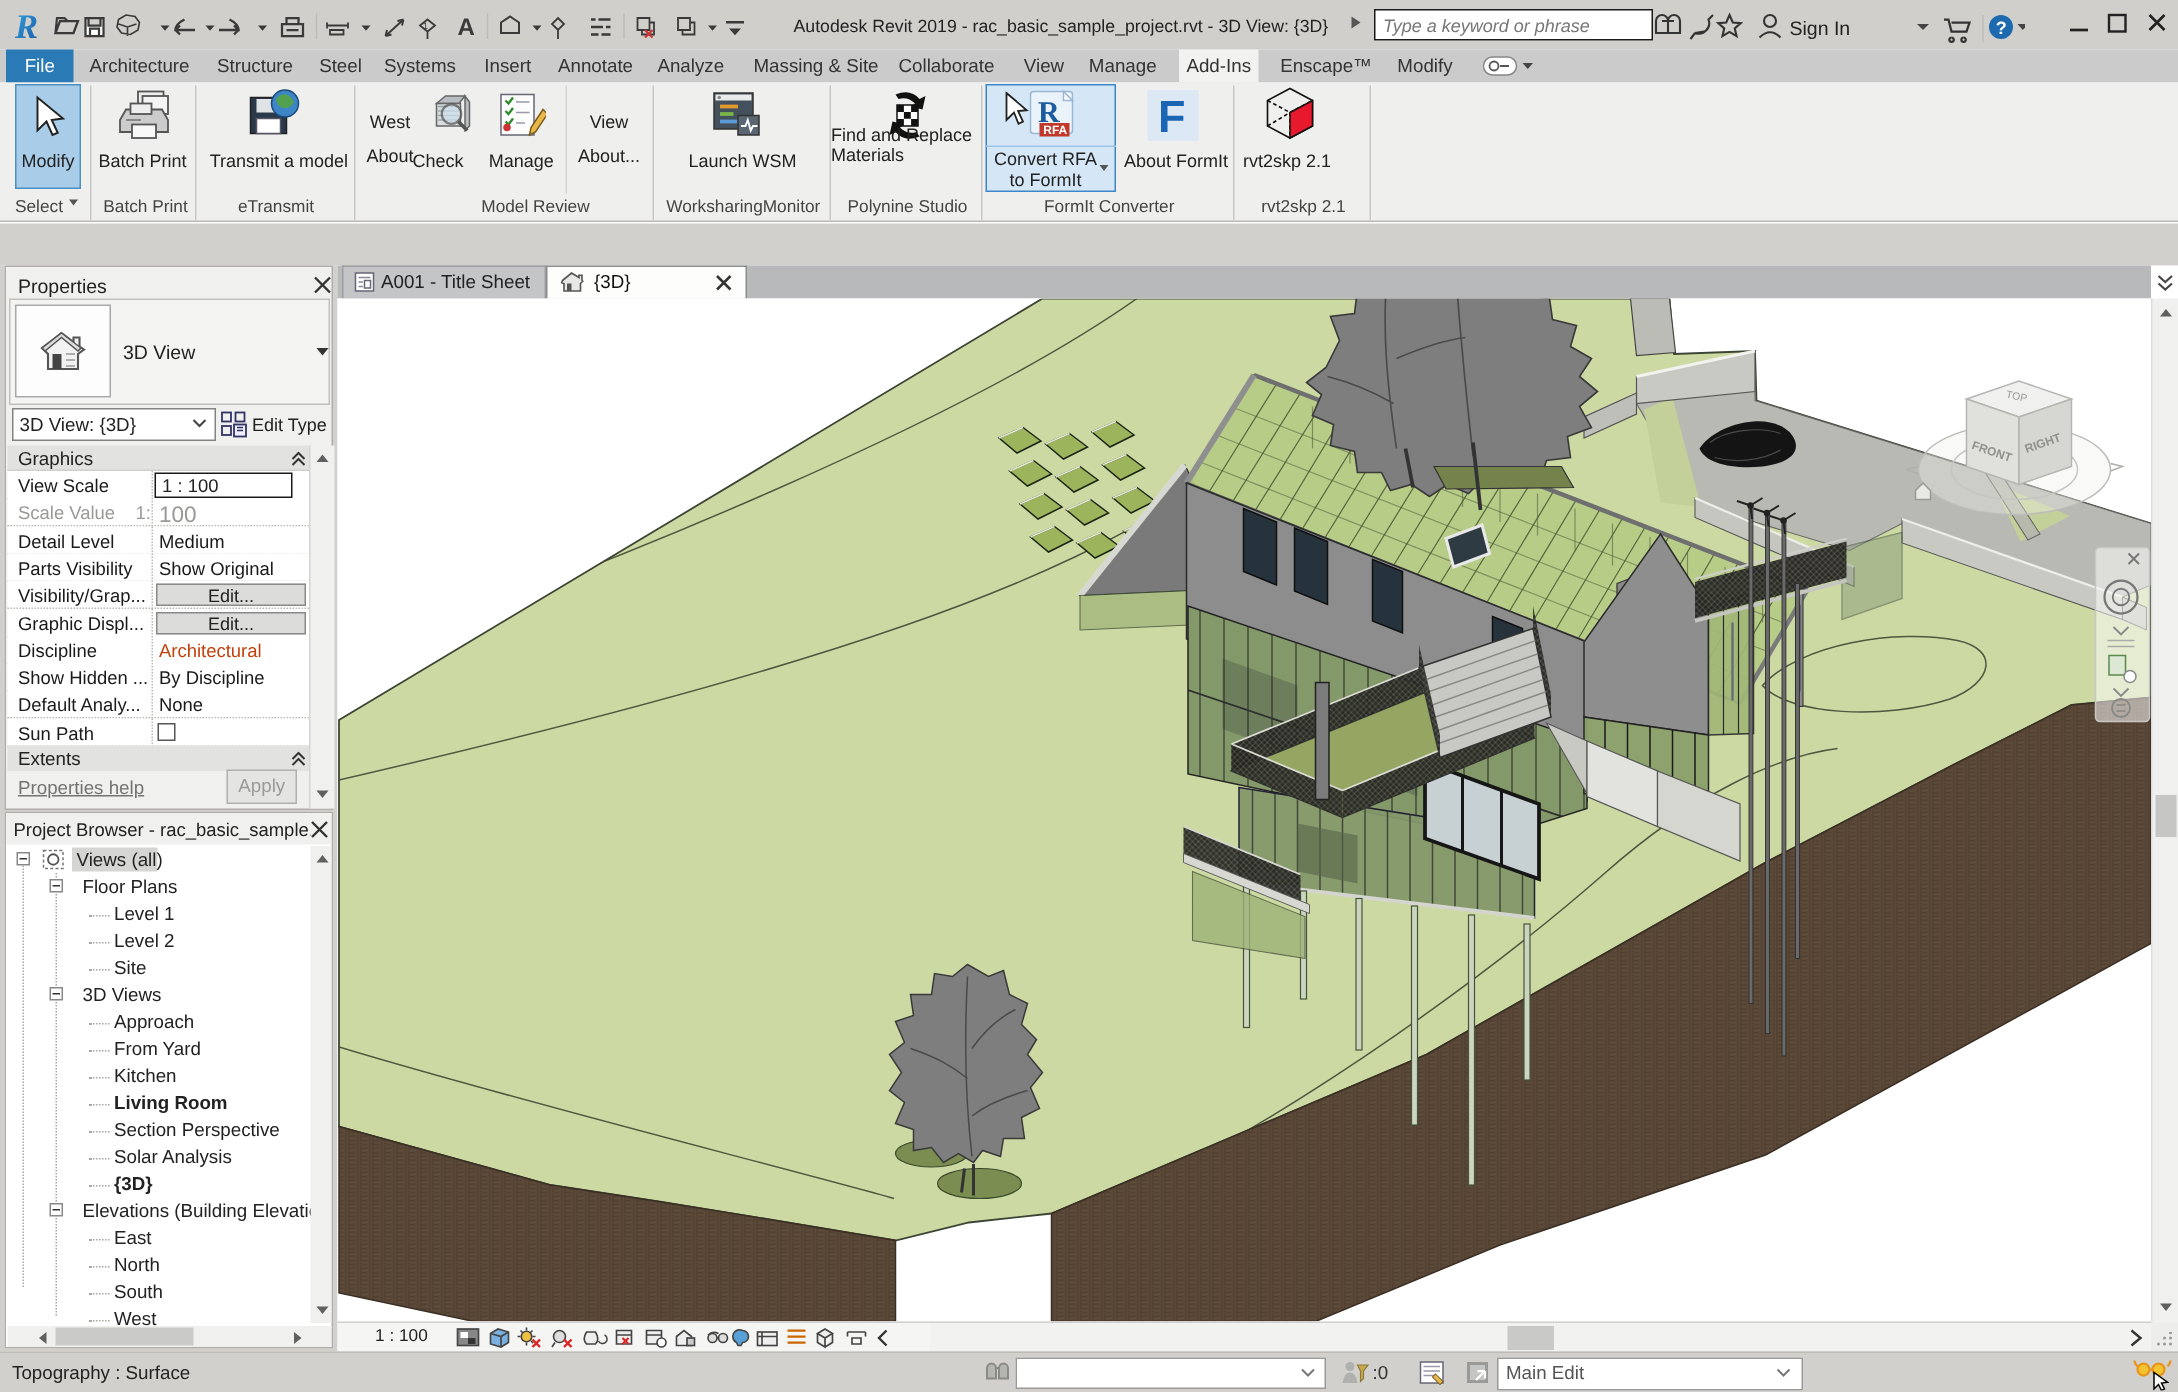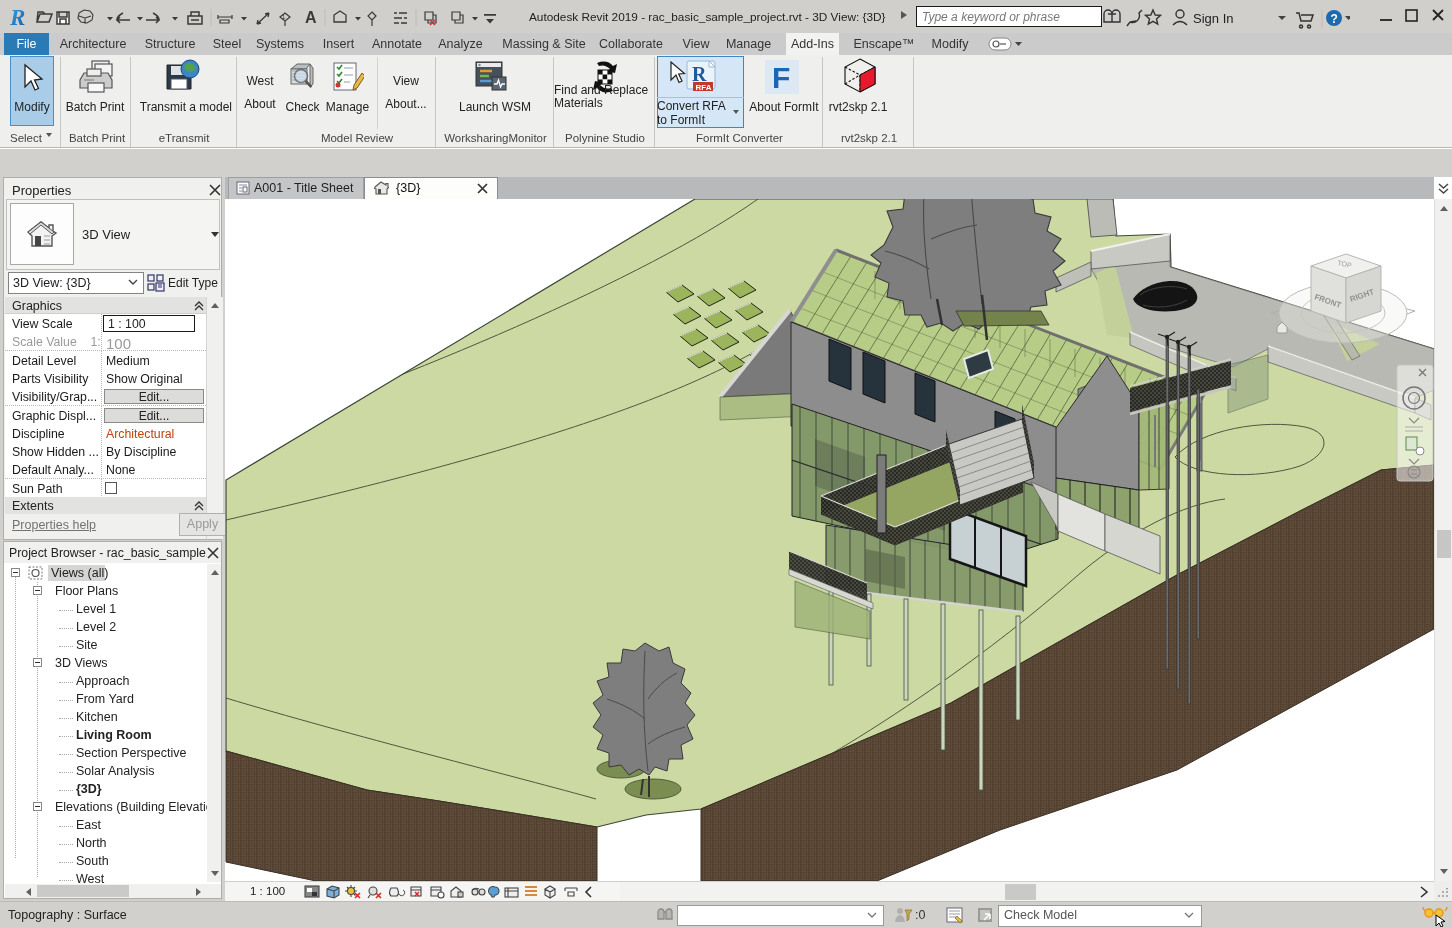--- a/index.html
+++ b/index.html
@@ -132,21 +132,21 @@
 <div class="abs seg" style="left:132px;top:45px;width:100px;text-align:right;font-size:12px">Transmit a model</div>
 <div class="abs seg" style="left:236px;top:19px;width:48px;text-align:center;font-size:12px">West</div>
 <div class="abs seg" style="left:236px;top:42px;width:48px;text-align:center;font-size:12px">About</div>
 <svg class="abs" style="left:288px;top:6px" width="28" height="32" viewBox="0 0 28 32">
       <path d="M3 8 l6 -5 h13 l-4 5 z M22 3 l3 4 v16 l-3 3 z" fill="#b9bec2" stroke="#666"></path>
       <rect x="3" y="8" width="16" height="15" fill="#d9dde0" stroke="#666"></rect>
       <path d="M4 10 h14 M4 13 h14 M4 16 h14 M4 19 h14" stroke="#9aa"></path>
       <circle cx="13" cy="15" r="6.5" fill="#cfe0ee" opacity=".7" stroke="#555" stroke-width="1.5"></circle>
       <path d="M17.5 20 l6 6" stroke="#555" stroke-width="2.5"></path>
     </svg>
-<div class="abs seg" style="left:275px;top:45px;width:55px;text-align:center;font-size:12px">Check</div>
+<div class="abs seg" style="left:275px;top:45px;width:55px;text-align:left;font-size:12px">Check</div>
 <svg class="abs" style="left:332px;top:6px" width="32" height="32" viewBox="0 0 32 32">
       <rect x="2" y="2" width="22" height="27" fill="#fdfdfd" stroke="#667"></rect>
       <path d="M5 6 l2 2 3 -4 M5 13 l2 2 3 -4 M5 20 l2 2 3 -4" stroke="#2d8a2d" stroke-width="1.6" fill="none"></path>
       <path d="M12 7 h9 M12 14 h9 M12 21 h6" stroke="#99a"></path>
       <circle cx="6" cy="24" r="2.5" fill="#c33"></circle>
       <path d="M30 12 l-8 12 -1 5 4 -2 8 -12 z" fill="#e8b84b" stroke="#7a5a1a"></path>
     </svg>
 <div class="abs seg" style="left:320px;top:45px;width:55px;text-align:center;font-size:12px">Manage</div>
 <div class="abs seg" style="left:378px;top:19px;width:56px;text-align:center;font-size:12px">View</div>
 <div class="abs seg" style="left:378px;top:42px;width:56px;text-align:center;font-size:12px">About...</div>
@@ -173,21 +173,21 @@
 <svg class="abs" style="left:685px;top:4px" width="34" height="36" viewBox="0 0 34 36">
       <rect x="2" y="2" width="28" height="28" rx="2" fill="#eaf2fa" stroke="#9ab8d4"></rect>
       <text x="7" y="22" font-size="20" font-weight="bold" fill="#1c5c9e" font-family="Liberation Serif,serif">R</text>
       <rect x="8" y="23" width="20" height="9" fill="#c0392b"></rect>
       <text x="10.5" y="30.5" font-size="8" font-weight="bold" fill="#fff">RFA</text>
       <path d="M24 2 l6 6 h-6 z" fill="#fff" stroke="#9ab8d4"></path>
     </svg>
 <svg class="abs" style="left:668px;top:6px" width="18" height="26" viewBox="0 0 18 26">
       <path d="M3 1 L3 19 L8 14 L11 21.5 L14 20 L10.7 13 L16.5 12.5 Z" fill="#fff" stroke="#222" stroke-width="1.2"></path>
     </svg>
-<div class="abs seg" style="left:657px;top:45px;width:80px;font-size:12px;line-height:13.5px">Convert RFA<br>to FormIt</div>
+<div class="abs seg" style="left:657px;top:45px;width:80px;text-align:center;font-size:12px;line-height:13.5px">Convert RFA<br>to FormIt</div>
 <div class="abs" style="left:733px;top:55px;width:0;height:0;border-top:4px solid #555;border-left:3.5px solid transparent;border-right:3.5px solid transparent"></div>
 <svg class="abs" style="left:764px;top:4px" width="36" height="36" viewBox="0 0 36 36">
       <rect x="1" y="1" width="34" height="34" fill="#dce9f5"></rect>
       <text x="8" y="29" font-size="30" font-weight="bold" fill="#1b65b5" font-family="Liberation Sans,sans-serif">F</text>
     </svg>
 <div class="abs seg" style="left:745px;top:45px;width:78px;text-align:center;font-size:12px">About FormIt</div>
 <svg class="abs" style="left:842px;top:2px" width="36" height="38" viewBox="0 0 36 38">
       <g stroke="#111" fill="none" stroke-width="1.1">
         <path d="M18 2 L33 10 L33 27 L18 35 L3 27 L3 10 Z"></path>
         <path d="M3 10 L18 18 L33 10 M18 18 L18 35" stroke-dasharray="2.5 1.8"></path>
@@ -301,21 +301,21 @@
 <div class="abs" style="left:1px;top:301px;width:201px;height:19px;background:#fff;border-bottom:1px dotted #b8b8b4"></div>
 <div class="abs" style="left:8px;top:304px;font-size:12.3px;color:#1a1a1a;white-space:pre">Sun Path</div>
 <div class="abs" style="left:97px;top:301px;width:1px;height:19px;border-left:1px dotted #b8b8b4"></div>
 <div class="abs" style="left:101px;top:304px;width:12px;height:12px;background:#fff;border:1px solid #555"></div>
 <div class="abs" style="left:1px;top:319px;width:201px;height:17px;background:#e2e2e0"></div>
 <div class="abs seg" style="left:8px;top:321px;font-size:12.5px">Extents</div>
 <svg class="abs" style="left:190px;top:323px" width="10" height="10">
         <path d="M1 5 l4 -4 4 4 M1 9 l4 -4 4 4" stroke="#333" stroke-width="1.3" fill="none"></path>
       </svg>
 <div class="abs" style="left:8px;top:340px;font-size:12.5px;color:#737373;text-decoration:underline">Properties help</div>
-<div class="abs" style="left:175px;top:335px;width:47px;height:23px;background:#e4e4e2;border:1px solid #b0b0ac;font-size:12.5px;color:#9a9a98;text-align:center;line-height:21px">Apply</div>
+<div class="abs" style="left:147px;top:335px;width:47px;height:23px;background:#e4e4e2;border:1px solid #b0b0ac;font-size:12.5px;color:#9a9a98;text-align:center;line-height:21px">Apply</div>
 </div>
 <div class="abs" style="left:3px;top:364px;width:219px;height:358px;background:#fff;border:1px solid #b0aeaa">
 <div class="abs" style="left:0;top:0;width:217px;height:21px;background:#f0f0ef"></div>
 <div class="abs seg" style="left:5px;top:4px;font-size:12.3px;white-space:nowrap;overflow:hidden;width:198px">Project Browser - rac_basic_sample...</div>
 <svg class="abs" style="left:203px;top:5px" width="12" height="12">
         <path d="M1 1 l10 10 M11 1 l-10 10" stroke="#333" stroke-width="1.6"></path>
       </svg>
 <div class="abs" style="left:11px;top:30px;width:1px;border-left:1px dotted #a8a8a4;height:286px"></div>
 <div class="abs" style="left:33px;top:40px;width:1px;height:295px;border-left:1px dotted #a8a8a4"></div>
 <div class="abs" style="left:7px;top:26px;width:9px;height:9px;background:#fff;border:1px solid #888"></div>
@@ -760,21 +760,21 @@
       <rect x="2" y="2" width="15" height="14" fill="#fff" stroke="#667"></rect>
       <path d="M4 5 h11 M4 8 h11 M4 11 h7" stroke="#99a"></path>
       <path d="M12 10 l5 5 -2 2 -5 -5 z" fill="#e8b84b" stroke="#7a5a1a" stroke-width="0.7"></path>
     </svg>
 <svg class="abs" style="left:976px;top:4px" width="20" height="19" viewBox="0 0 20 19">
       <rect x="2" y="2" width="14" height="14" fill="#9a9a98"></rect>
       <rect x="4" y="4" width="10" height="10" fill="#c5c5c3"></rect>
       <path d="M8 14 l6 -6 M14 8 v5 M14 8 h-5" stroke="#fff" stroke-width="1.5" fill="none"></path>
     </svg>
 <div class="abs" style="left:998px;top:3px;width:204px;height:22px;background:#fff;border:1px solid #9a9a98"></div>
-<div class="abs" style="left:1004px;top:6px;font-size:12.5px;color:#555">Check Model</div>
+<div class="abs" style="left:1004px;top:6px;font-size:12.5px;color:#555">Main Edit</div>
 <svg class="abs" style="left:1184px;top:10px" width="10" height="8">
       <path d="M1 1 l4 4 4 -4" stroke="#777" stroke-width="1.3" fill="none"></path>
     </svg>
 <svg class="abs" style="left:1422px;top:3px" width="26" height="22" viewBox="0 0 26 22">
       <g stroke="#e8951d" stroke-width="1.5" fill="none">
         <circle cx="7" cy="8" r="4" fill="#f4c430"></circle>
         <circle cx="17" cy="8" r="4" fill="#f4c430"></circle>
         <path d="M11 8 h2 M3 6 q-2 -2 -2 -4 M23 6 q2 -2 2 -4"></path>
       </g>
       <path d="M14 10 L14 21 L17 18 L19 22 L21 21 L19 17 L23 16.5 Z" fill="#fff" stroke="#000" stroke-width="1"></path>

